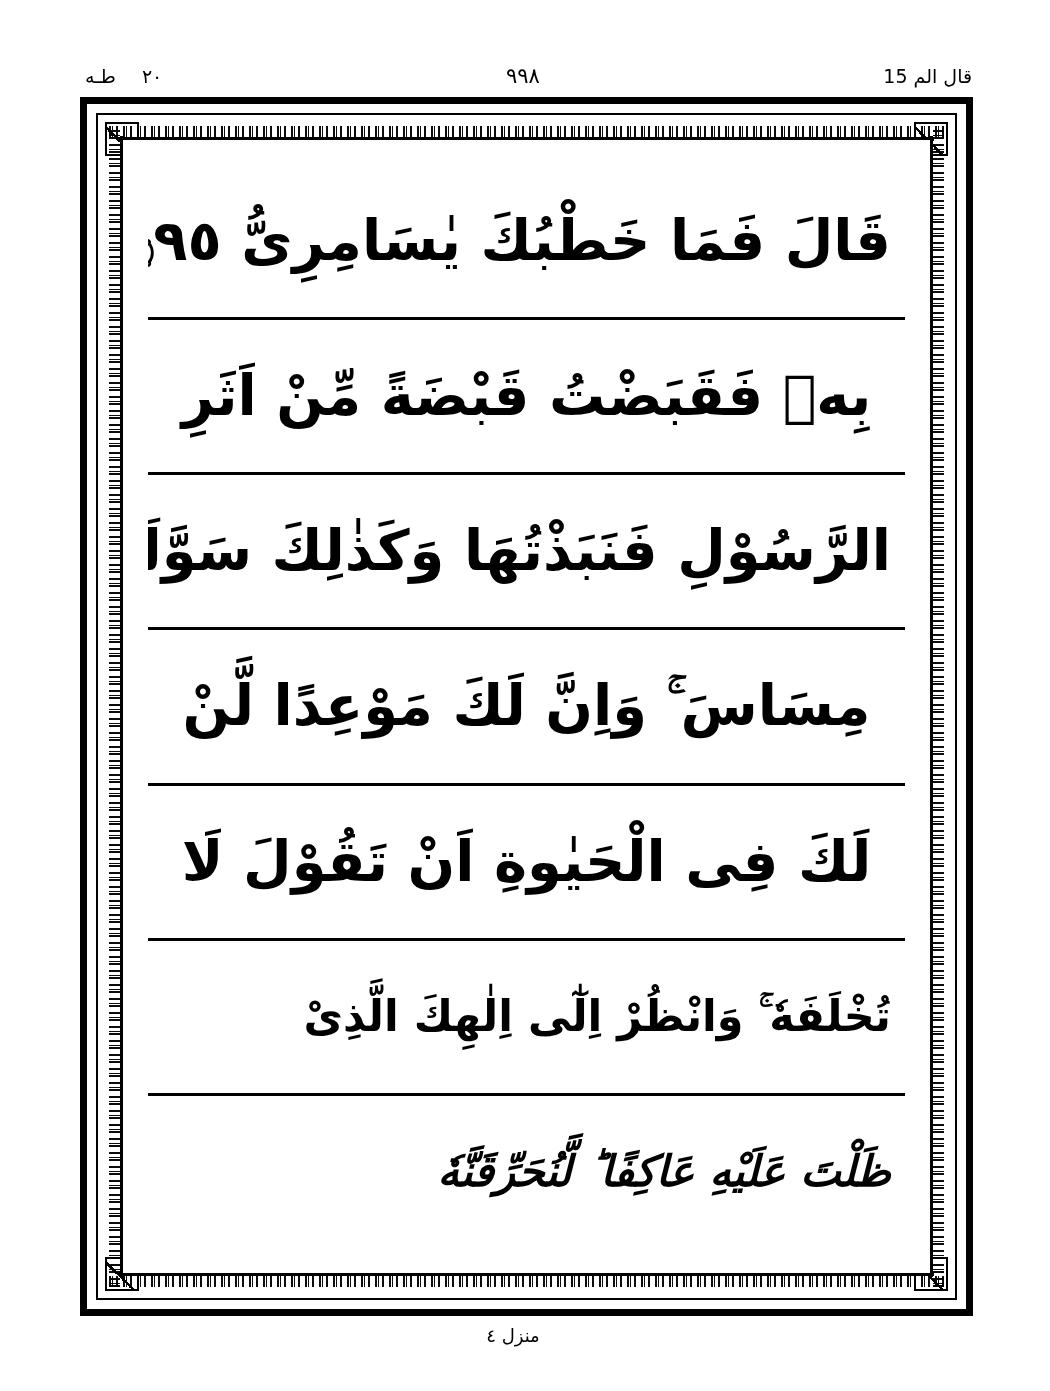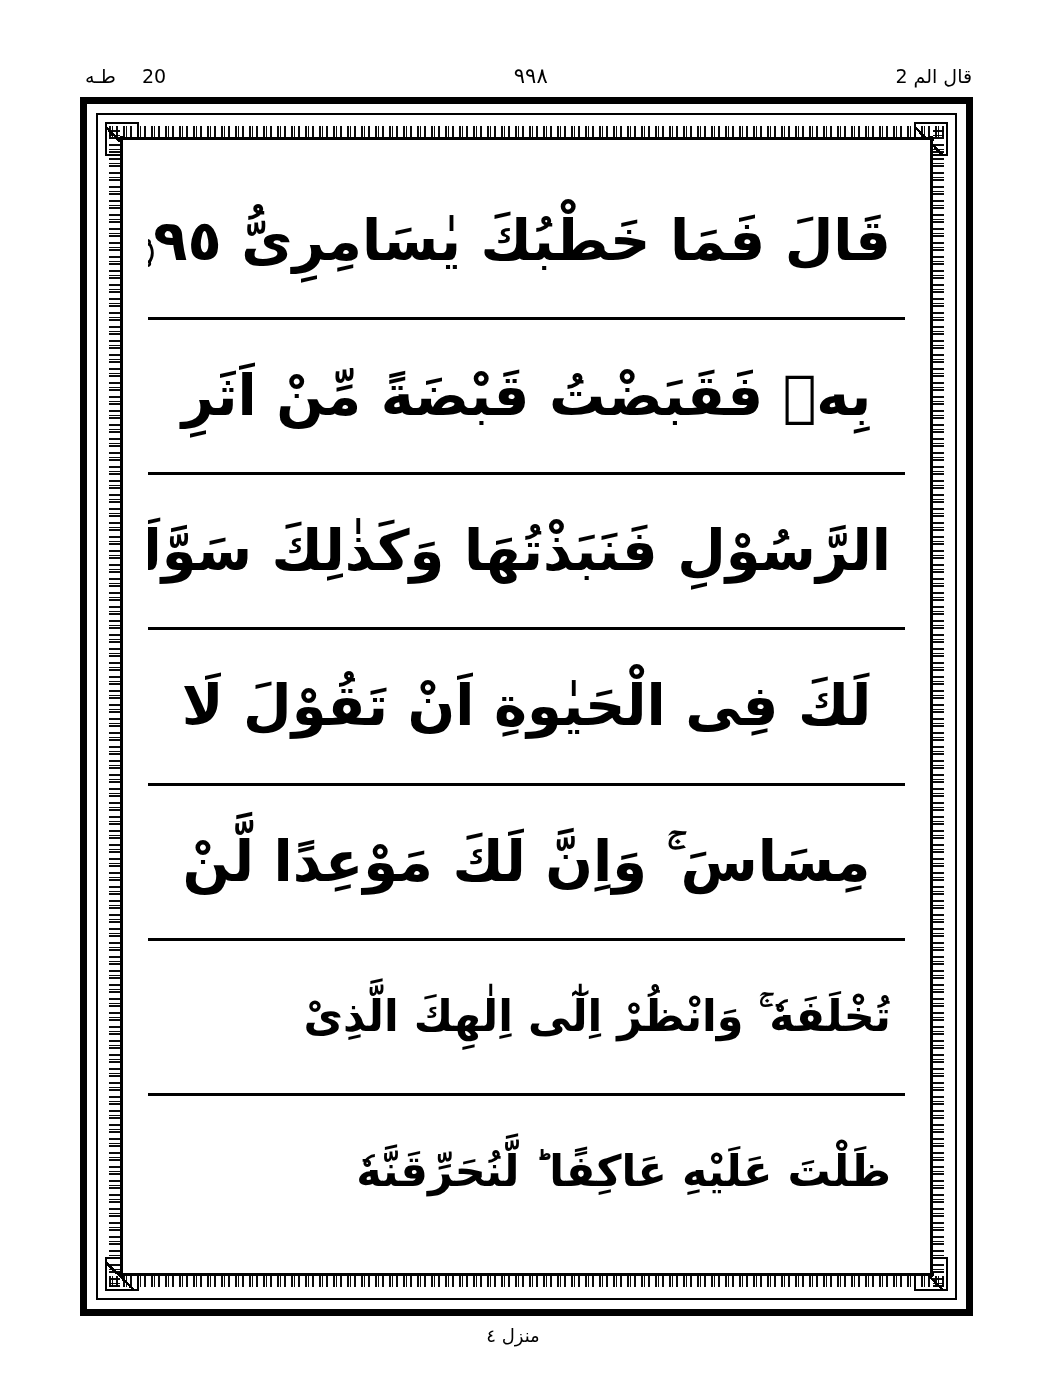--- a/index.html
+++ b/index.html
@@ -135,20 +135,21 @@
     border-bottom: 3px solid #000000;
     display: flex;
     align-items: center;
     justify-content: center;
     direction: rtl;
     overflow: hidden;
     position: relative;
   }
   .ayah-line:last-child {
     border-bottom: none;
+    font-style: italic;
   }
   .ayah-text {
     font-family: "DejaVu Sans", sans-serif;
     font-size: 56px;
     line-height: 1.0;
     white-space: nowrap;
     text-align: center;
     width: 100%;
     padding: 0 14px;
     box-sizing: border-box;
@@ -169,25 +170,25 @@
     direction: rtl;
   }
 </style>
 </head>
 <body>
 
 <div class="page">
 
   <div class="header">
     <div class="header-right">
-      <span>قال الم 2</span>
+      <span>قال الم 15</span>
     </div>
     <div class="header-center">٩٩٨</div>
     <div class="header-right">
-      <span>20</span>
+      <span>٢٠</span>
       <span>طـه</span>
     </div>
   </div>
 
   <div class="frame-outer">
     <div class="frame-mid">
       <div class="orn-band orn-top"></div>
       <div class="orn-band orn-bottom"></div>
       <div class="orn-band orn-left"></div>
       <div class="orn-band orn-right"></div>
@@ -206,26 +207,26 @@
 
           <div class="ayah-line">
             <div class="ayah-text">بِهٖ فَقَبَضْتُ قَبْضَةً مِّنْ اَثَرِ</div>
           </div>
 
           <div class="ayah-line small">
             <div class="ayah-text">الرَّسُوْلِ فَنَبَذْتُهَا وَكَذٰلِكَ سَوَّلَتْ</div>
           </div>
 
 
+          <div class="ayah-line small">
+            <div class="ayah-text">مِسَاسَ ۚ وَاِنَّ لَكَ مَوْعِدًا لَّنْ</div>
+          </div>
+
           <div class="ayah-line">
             <div class="ayah-text">لَكَ فِى الْحَيٰوةِ اَنْ تَقُوْلَ لَا</div>
-          </div>
-
-          <div class="ayah-line small">
-            <div class="ayah-text">مِسَاسَ ۚ وَاِنَّ لَكَ مَوْعِدًا لَّنْ</div>
           </div>
 
           <div class="ayah-line xsmall">
             <div class="ayah-text">تُخْلَفَهٗ ۚ وَانْظُرْ اِلٰٓى اِلٰهِكَ الَّذِىْ</div>
           </div>
 
           <div class="ayah-line xsmall">
             <div class="ayah-text">ظَلْتَ عَلَيْهِ عَاكِفًا ؕ لَّنُحَرِّقَنَّهٗ</div>
           </div>
 

